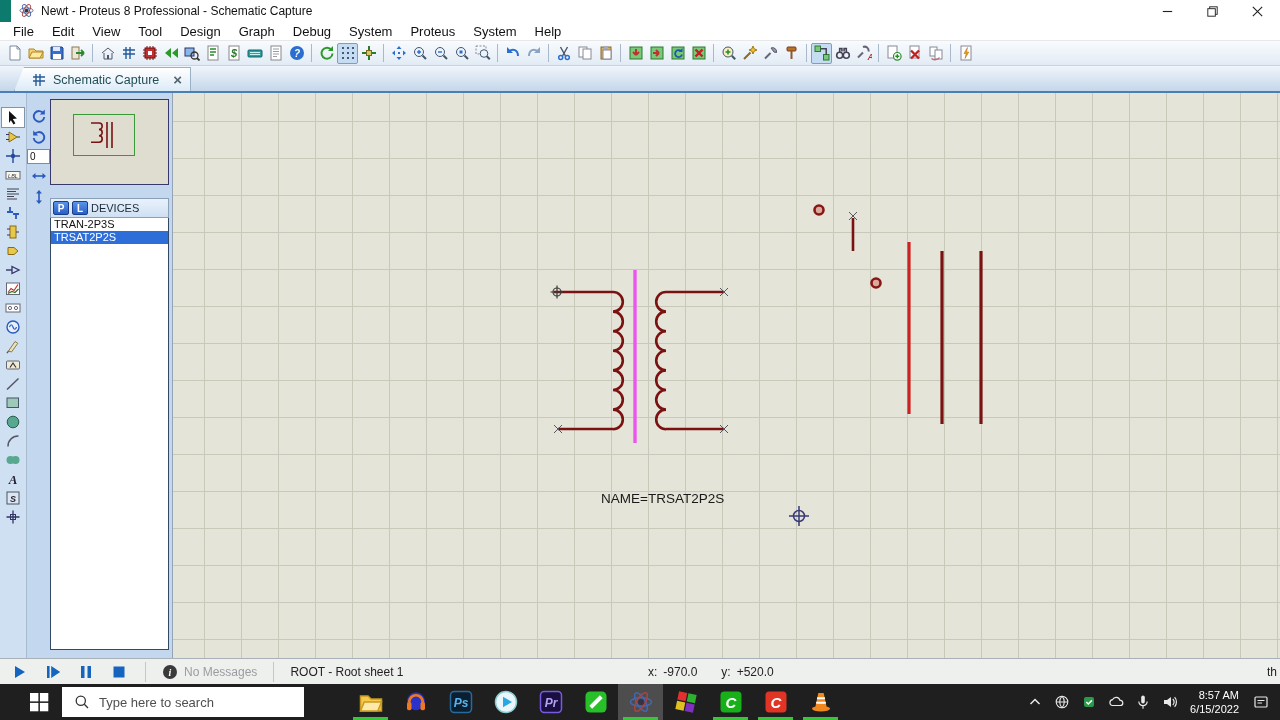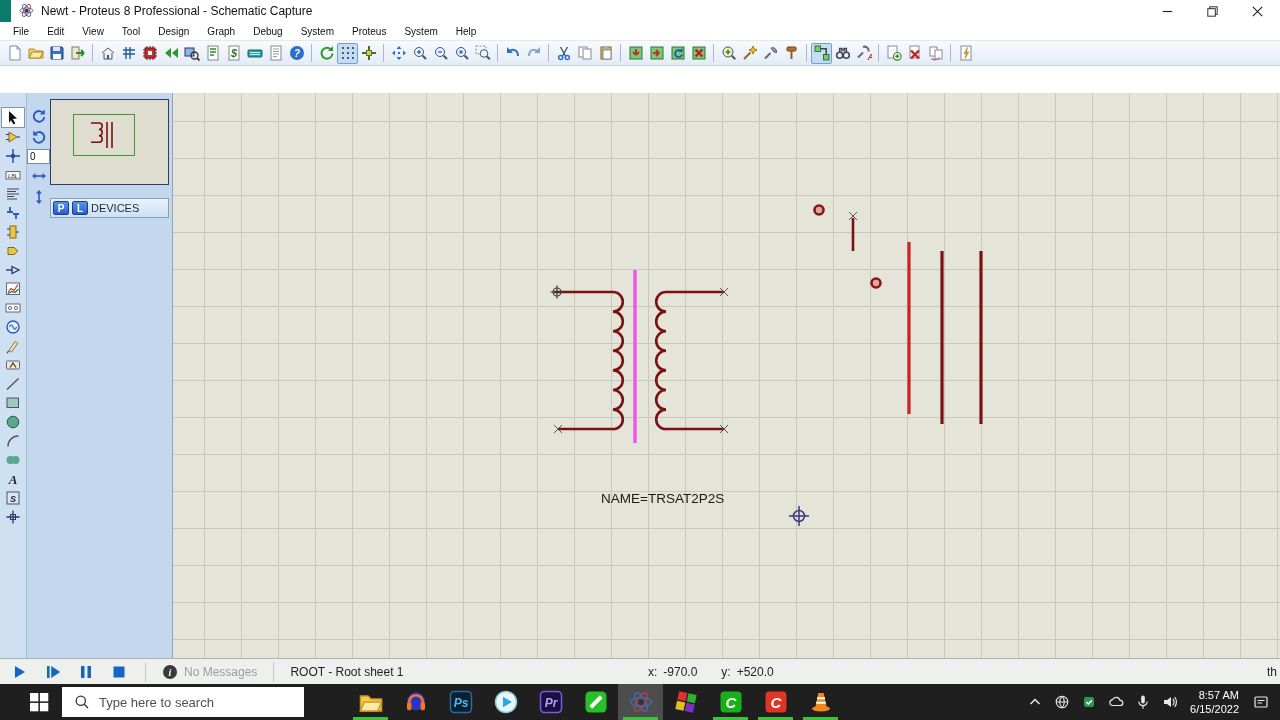--- a/index.html
+++ b/index.html
@@ -10,21 +10,21 @@
   
   .titlebar { position:absolute; left:0; top:0; width:1280px; height:22px; background:#fff; display:flex; align-items:center; }
   .corner-mark { width:11px; height:22px; background:#0d7a6e; }
   .titlebar .app-icon { width:16px; height:16px; margin:0 6px 0 8px; }
   .titlebar .title-text { color:#111; font-size:12px; }
   .win-controls { margin-left:auto; display:flex; height:22px; }
   .win-btn { width:45px; height:22px; display:flex; align-items:center; justify-content:center; }
 
   
   .menubar { position:absolute; left:0; top:22px; width:1280px; height:19px; background:#fff; display:flex; align-items:center; padding-left:4px; border-bottom:1px solid #e8e8e8; }
-  .menu-item { padding:2px 9px; color:#111; font-size:10px; }
+  .menu-item { padding:2px 9px; color:#111; font-size:13px; }
 
   
   .toolbar { position:absolute; left:0; top:41px; width:1280px; height:25px; background:linear-gradient(#f8fbfe,#e2ebf5); display:flex; align-items:center; padding-left:4px; border-bottom:1px solid #c9d4e2; }
   .tb-group { display:flex; align-items:center; }
   .tb-sep { width:1px; height:18px; background:#a9b8ca; margin:0 4px; }
   .tb-icon { width:21px; height:21px; display:flex; align-items:center; justify-content:center; border:1px solid transparent; border-radius:2px; }
   .tb-icon.pressed { background:#c6dcf2; border-color:#76a0cc; }
   .tb-icon svg { display:block; }
 
   
@@ -526,20 +526,32 @@
           <i style="display: inline-flex;">
             <svg width="16" height="16" viewBox="0 0 16 16">
               <rect x="3" y="1" width="10" height="14" fill="#fff" stroke="#889"></rect>
               <path d="M9.5 2.5L6 8.5h2.2L7 13.5l3.8-6.5H8.5z" fill="#e8a020" stroke="#a06a10" stroke-width="0.5"></path>
             </svg>
           </i>
         </div>
     </div>
   </div>
 
+  <div class="tabbar">
+    <div class="tab">
+      <i style="display: inline-flex;">
+          <svg width="16" height="16" viewBox="0 0 16 16">
+            <path d="M5 2v12M9 2v12" stroke="#245a9a" stroke-width="1.4"></path>
+            <path d="M2 5h12M2 9h12" stroke="#245a9a" stroke-width="1.4"></path>
+          </svg>
+        </i>
+      <span class="tab-label">Schematic Capture</span>
+      <span class="tab-close">×</span>
+    </div>
+  </div>
 
   <div class="main">
 
     <div class="toolstrip">
       <div class="strip-icon active">
           <i style="display: inline-flex;">
             <svg width="16" height="16" viewBox="0 0 16 16">
               <path d="M4 1l8 7.5-4.2.6 2.6 4.2-1.9 1.1-2.6-4.2L4 13z" fill="#111"></path>
             </svg>
           </i>
@@ -751,20 +763,24 @@
               <path d="M14 5 h8 a3.2 3.2 0 0 1 0 6.4 a3.2 3.2 0 0 1 0 6.4 a3.2 3.2 0 0 1 0 6.4 h-8" fill="none" stroke="#7a1212" stroke-width="1.6"></path>
               <path d="M30 4 v26 M35 4 v26" stroke="#7a1212" stroke-width="1.6"></path>
             </svg>
           </div>
         </div>
         <div class="devices-header">
           <div class="pl-btn">P</div>
           <div class="pl-btn">L</div>
           <span class="devices-title">DEVICES</span>
         </div>
+        <div class="devices-list">
+          <div class="dev-item">TRAN-2P3S</div>
+          <div class="dev-item selected">TRSAT2P2S</div>
+        </div>
       </div>
     </div>
 
     <div class="canvas">
       <svg class="schematic" width="1108" height="565" viewBox="0 0 1108 565">
 
         <g>
 
           <path d="M381 199 H440" stroke="#7a1212" stroke-width="2.4" fill="none"></path>
           <g stroke="#3a3a3a" stroke-width="1.2" fill="none">

